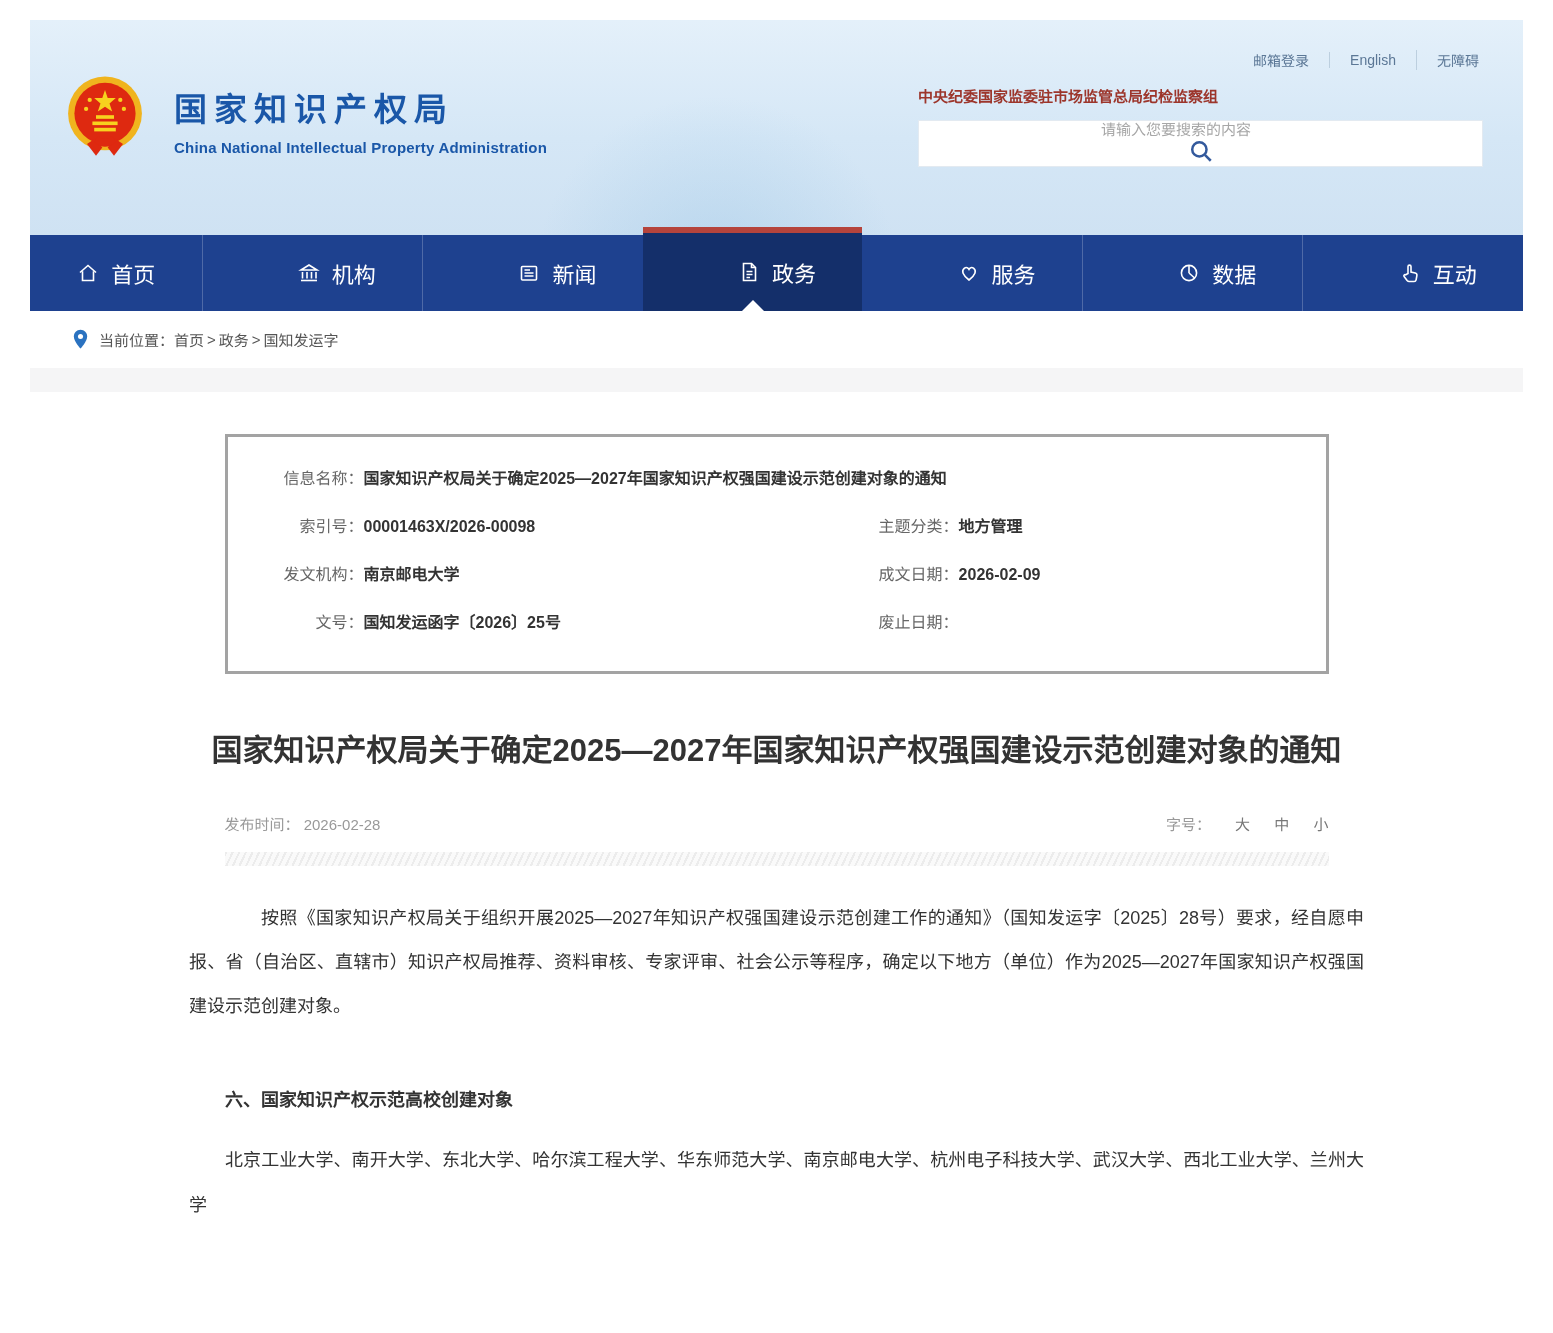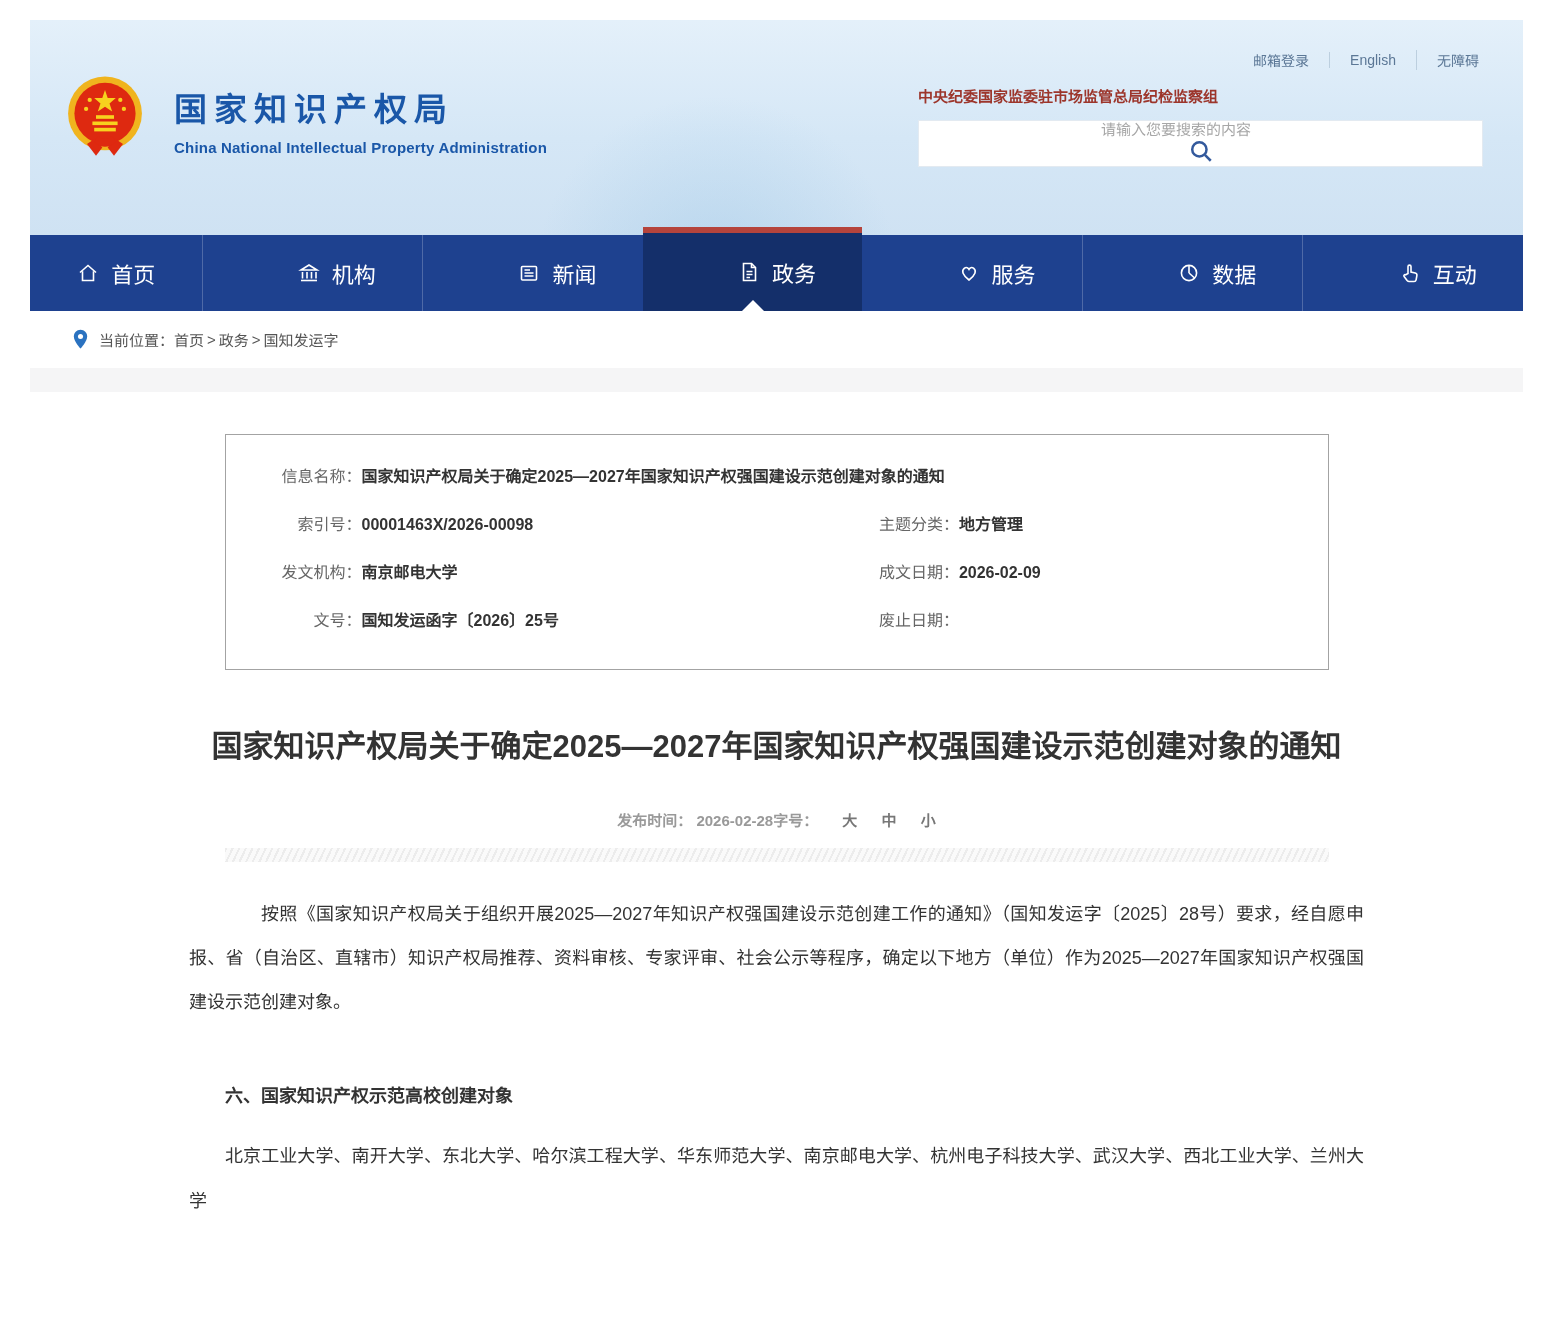--- a/index.html
+++ b/index.html
@@ -55,31 +55,31 @@
   .breadcrumb-bar { height:57px; background:#fff; display:flex; align-items:center; padding:0 42px; font-size:15px; color:#555; }
   .breadcrumb-bar .pin { width:17px; height:21px; margin-right:10px; flex:none; }
   .crumb { cursor:pointer; color:#555; }
   .crumb-sep { margin:0 3px; color:#555; }
   .gray-gap { height:24px; background:#f5f5f6; }
 
   
   .content-card { background:#fff; padding:42px 0 40px; min-height:960px; }
   .article-col { width:1175px; margin:0 auto; }
 
-  .info-box { width:1104px; margin:0 auto; border:1px solid #a3a3a3; padding:30px 36px 12px; font-size:16px; }
+  .info-box { width:1104px; margin:0 auto; border:3px solid #a3a3a3; padding:30px 36px 12px; font-size:16px; }
   .info-row { display:flex; margin-bottom:24px; line-height:1.5; }
   .info-cell { display:flex; }
   .info-cell.left { flex:0 0 58%; }
   .info-cell.right { flex:1; }
   .info-label { width:100px; text-align:right; color:#666; flex:none; }
   .info-value { color:#333; font-weight:600; }
 
   .doc-title { width:1140px; margin:44px auto 0; font-size:31px; font-weight:bold; color:#333; text-align:center; line-height:2.1; }
 
-  .meta-row { width:1104px; margin:30px auto 0; display:flex; justify-content:center; font-size:15px; color:#999;font-weight:bold; }
+  .meta-row { width:1104px; margin:30px auto 0; display:flex; justify-content:space-between; font-size:15px; color:#999; }
   .meta-left span { color:#999; }
   .fontsize-group span.fs-opt { margin-left:20px; color:#777; cursor:pointer; }
 
   .striped-divider {
     width:1104px; height:14px; margin:18px auto 0;
     background:repeating-linear-gradient(115deg,#ececec 0 2px,#fafafa 2px 6px);
   }
 
   .doc-body { margin-top:30px; font-size:18px; color:#333; line-height:2.45; }
   .salutation { text-indent:2em; margin-top:26px; }

